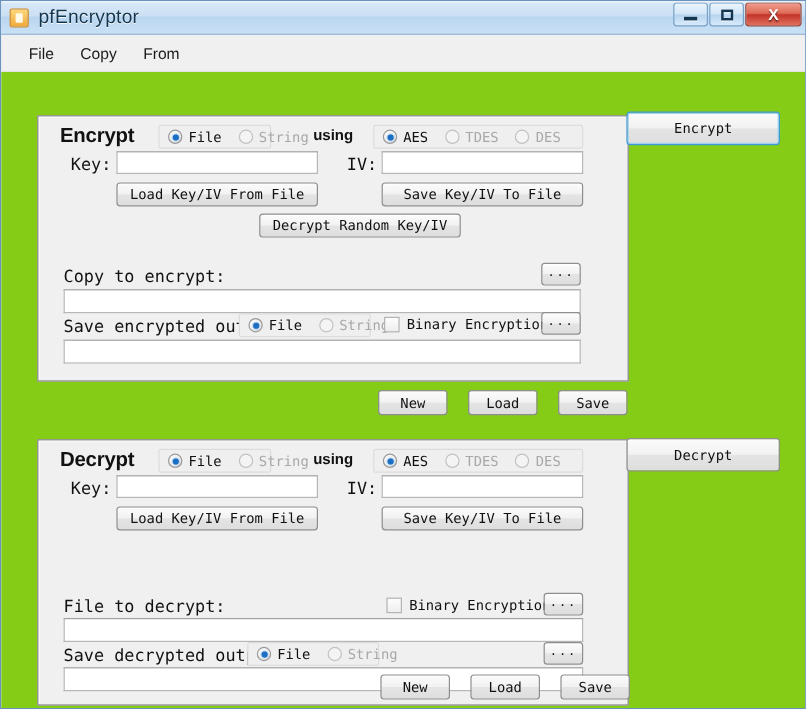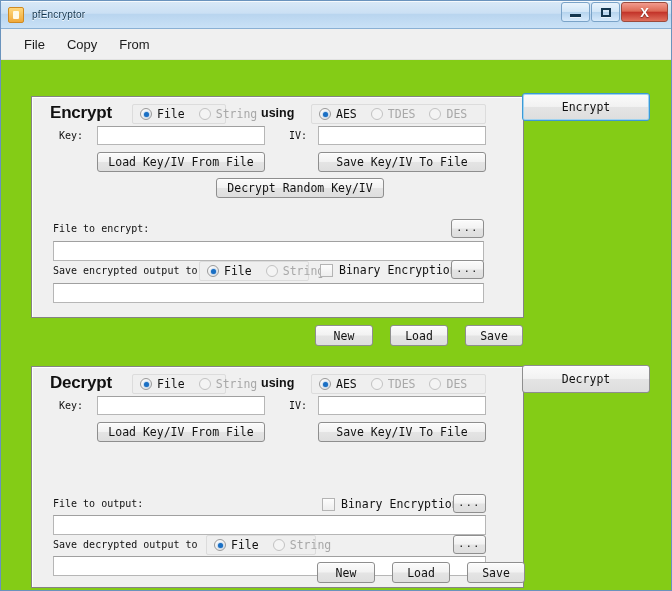--- a/index.html
+++ b/index.html
@@ -56,21 +56,21 @@
   .win-icon::after {
     content: "";
     position: absolute;
     left: 4px; top: 3px;
     width: 6px; height: 8px;
     background: #fff9e6;
     border-radius: 1px;
   }
   #window-title {
     margin-left: 8px;
-    font-size: 10px;
+    font-size: 16px;
     color: #14364f;
     text-shadow: 0 1px 0 rgba(255,255,255,.9);
     letter-spacing: .2px;
   }
   #caption-buttons {
     position: absolute;
     right: 3px;
     top: 1px;
     display: flex;
     gap: 1px;
@@ -152,21 +152,21 @@
     position: absolute;
     font-size: 17px;
     font-weight: bold;
     color: #111111;
     font-family: "Liberation Sans", sans-serif;
     letter-spacing: -.2px;
   }
   .lbl {
     position: absolute;
     font-family: "DejaVu Sans Mono", monospace;
-    font-size: 10px;
+    font-size: 14px;
     color: #111111;
     white-space: nowrap;
   }
 
   
   .radio-group {
     position: absolute;
     display: flex;
     align-items: center;
     background: #efefef;
@@ -342,21 +342,21 @@
     <div class="lbl" style="left:58px; top:70px;">Key:</div>
     <input class="tinput" style="left: 96px; top: 66px; width: 168px; height: 19px;" value="">
 
     <div class="lbl" style="left:288px; top:70px;">IV:</div>
     <input class="tinput" style="left: 317px; top: 66px; width: 168px; height: 19px;" value="">
 
     <div class="btn" style="left:96px; top:92px; width:168px; height:20px;">Load Key/IV From File</div>
     <div class="btn" style="left:317px; top:92px; width:168px; height:20px;">Save Key/IV To File</div>
     <div class="btn" style="left:215px; top:118px; width:168px; height:20px;">Decrypt Random Key/IV</div>
 
-    <div class="lbl" style="left:52px; top:163px;">File to encrypt:</div>
+    <div class="lbl" style="left:52px; top:163px;">Copy to encrypt:</div>
     <div class="btn dots" style="left:450px; top:159px; width:33px; height:19px;">...</div>
     <input class="tinput" style="left: 52px; top: 181px; width: 431px; height: 20px;" value="">
 
     <div class="lbl" style="left:52px; top:205px; width:150px; overflow:hidden;">Save encrypted output to</div>
 
     <div class="radio-group" style="left:198px; top:201px; width:110px;">
       <div class="radio-opt checked">
         <span class="radio-dot"></span>
         <span class="radio-label">File</span>
       </div>
@@ -414,21 +414,21 @@
 
     <div class="lbl" style="left:58px; top:340px;">Key:</div>
     <input class="tinput" style="left: 96px; top: 336px; width: 168px; height: 19px;" value="">
 
     <div class="lbl" style="left:288px; top:340px;">IV:</div>
     <input class="tinput" style="left: 317px; top: 336px; width: 168px; height: 19px;" value="">
 
     <div class="btn" style="left:96px; top:362px; width:168px; height:20px;">Load Key/IV From File</div>
     <div class="btn" style="left:317px; top:362px; width:168px; height:20px;">Save Key/IV To File</div>
 
-    <div class="lbl" style="left:52px; top:438px;">File to output:</div>
+    <div class="lbl" style="left:52px; top:438px;">File to decrypt:</div>
 
     <div class="checkbox-wrap" style="left:321px; top:437px;">
       <span class="cb-box"></span>
       <span class="radio-label">Binary Encryption</span>
     </div>
 
     <div class="btn dots" style="left:452px; top:434px; width:33px; height:19px;">...</div>
     <input class="tinput" style="left: 52px; top: 455px; width: 433px; height: 20px;" value="">
 
     <div class="lbl" style="left:52px; top:479px;">Save decrypted output to</div>

